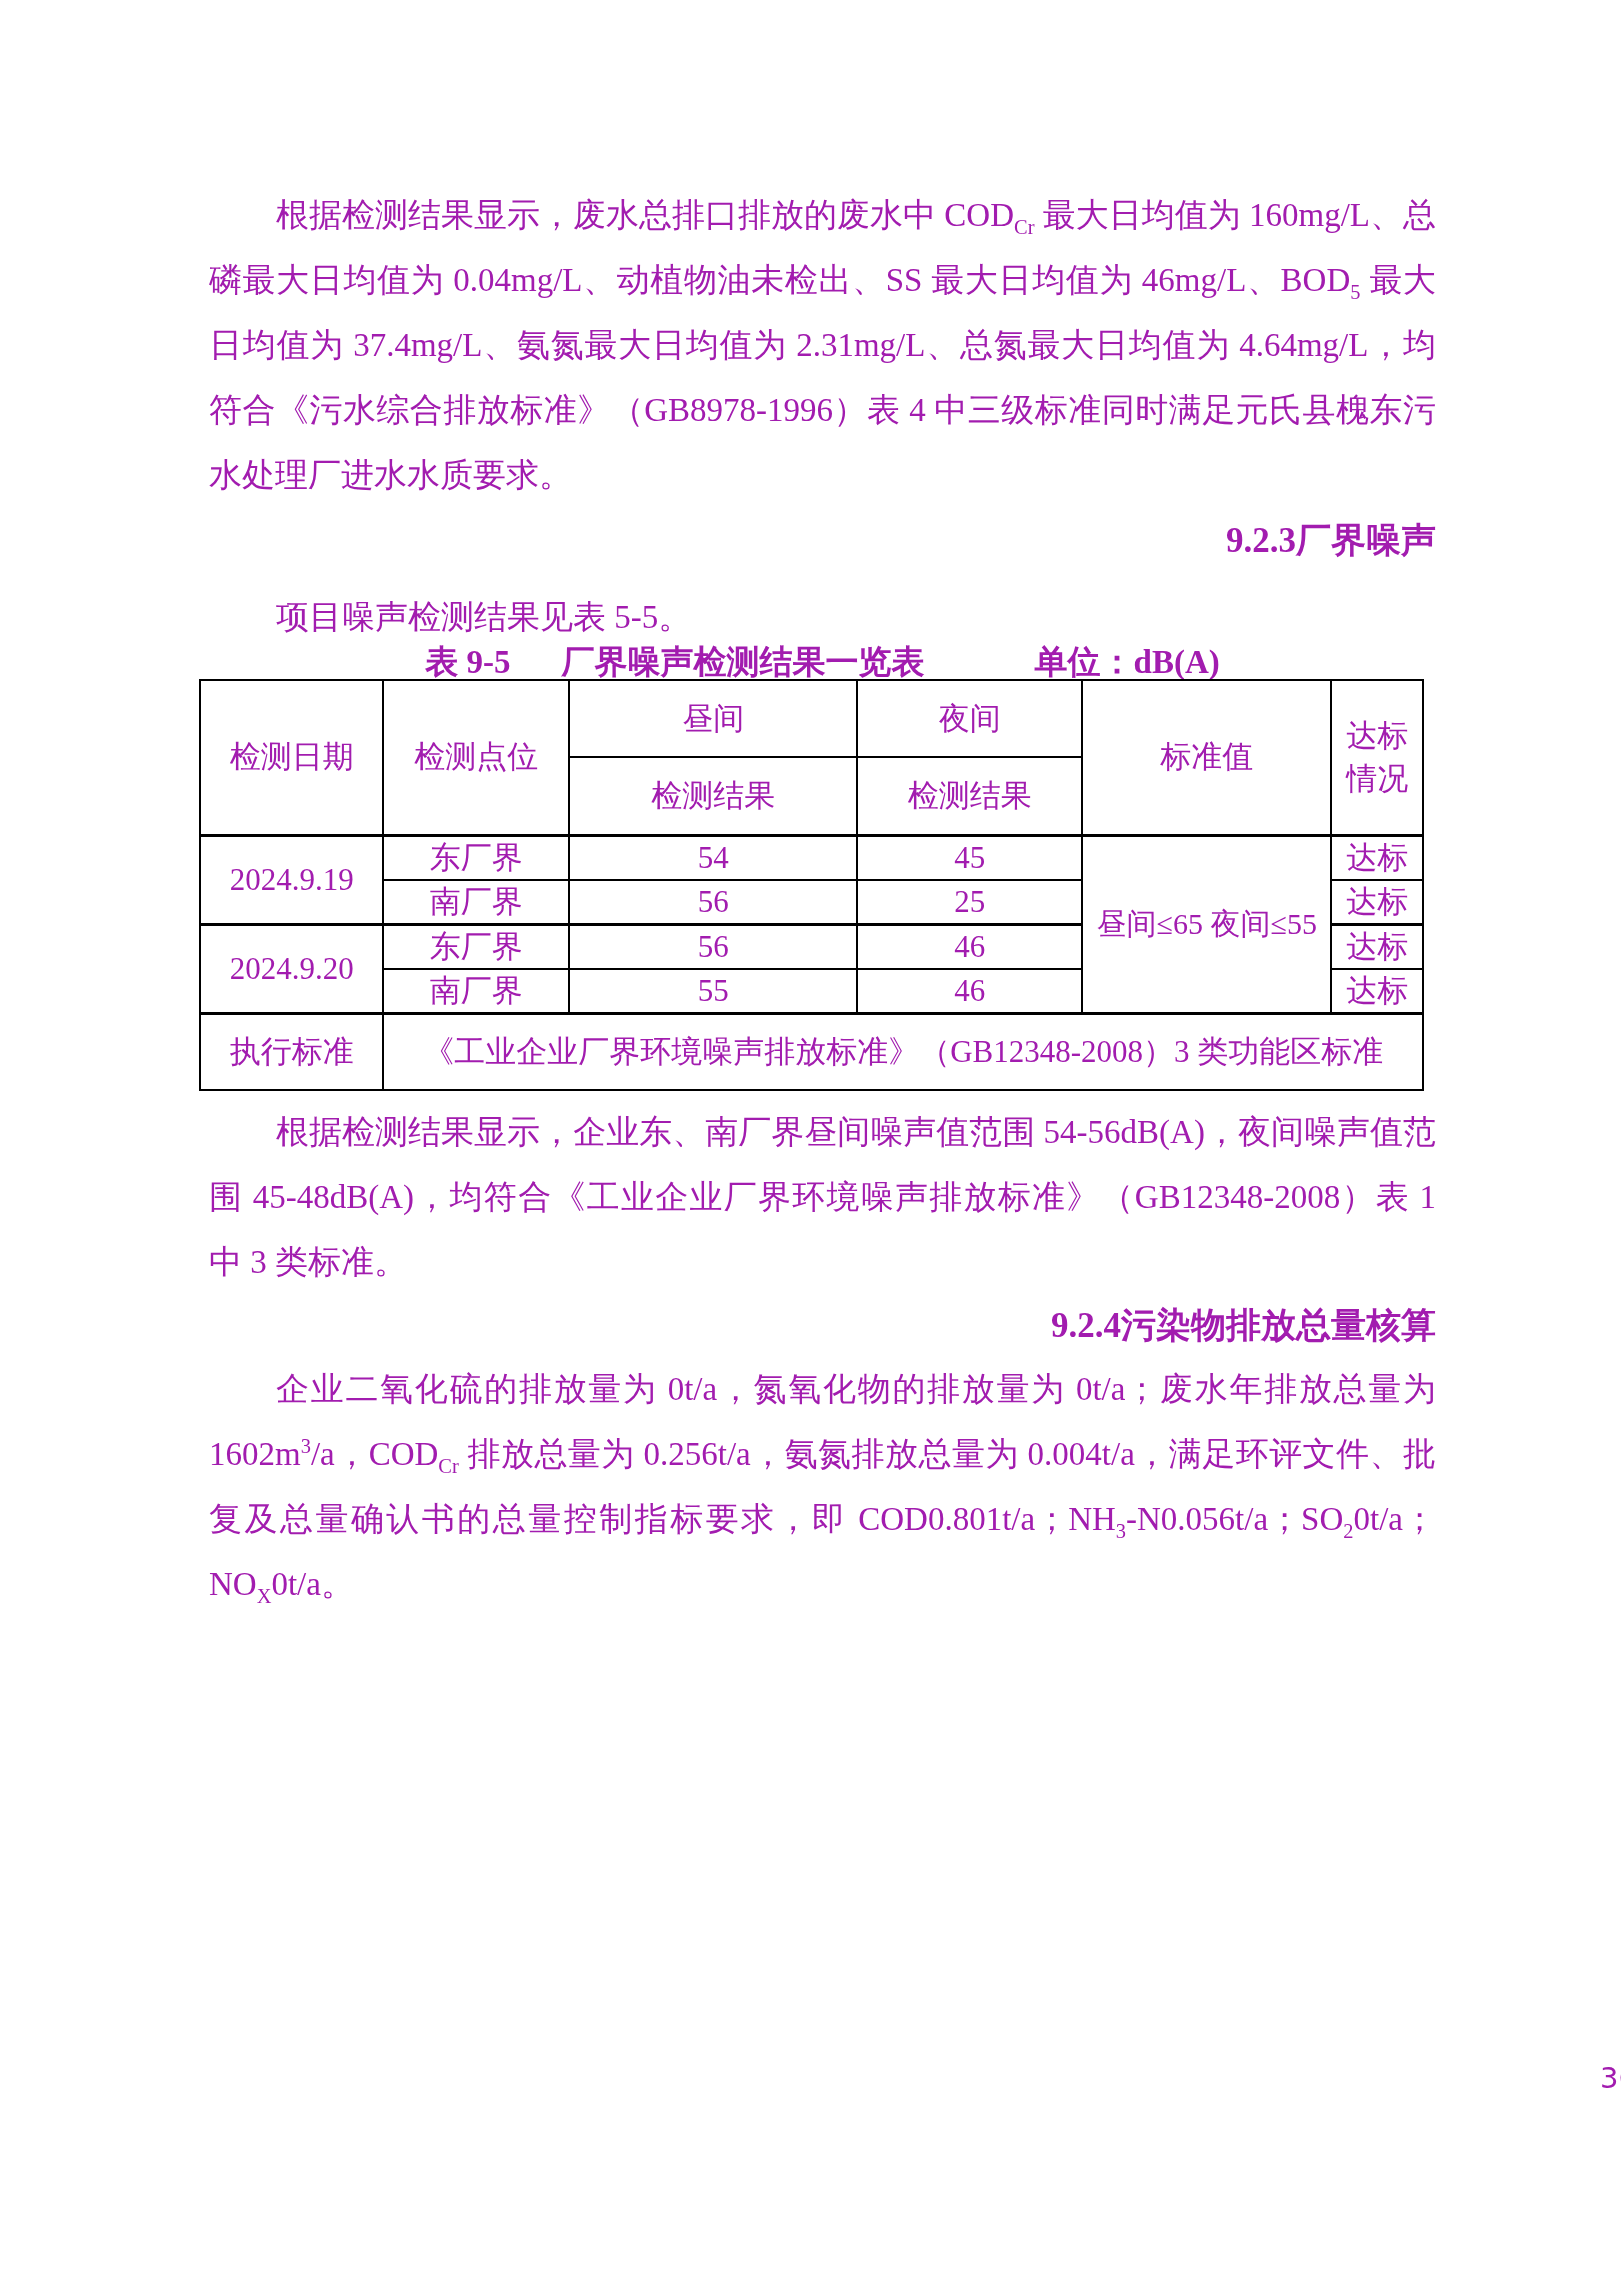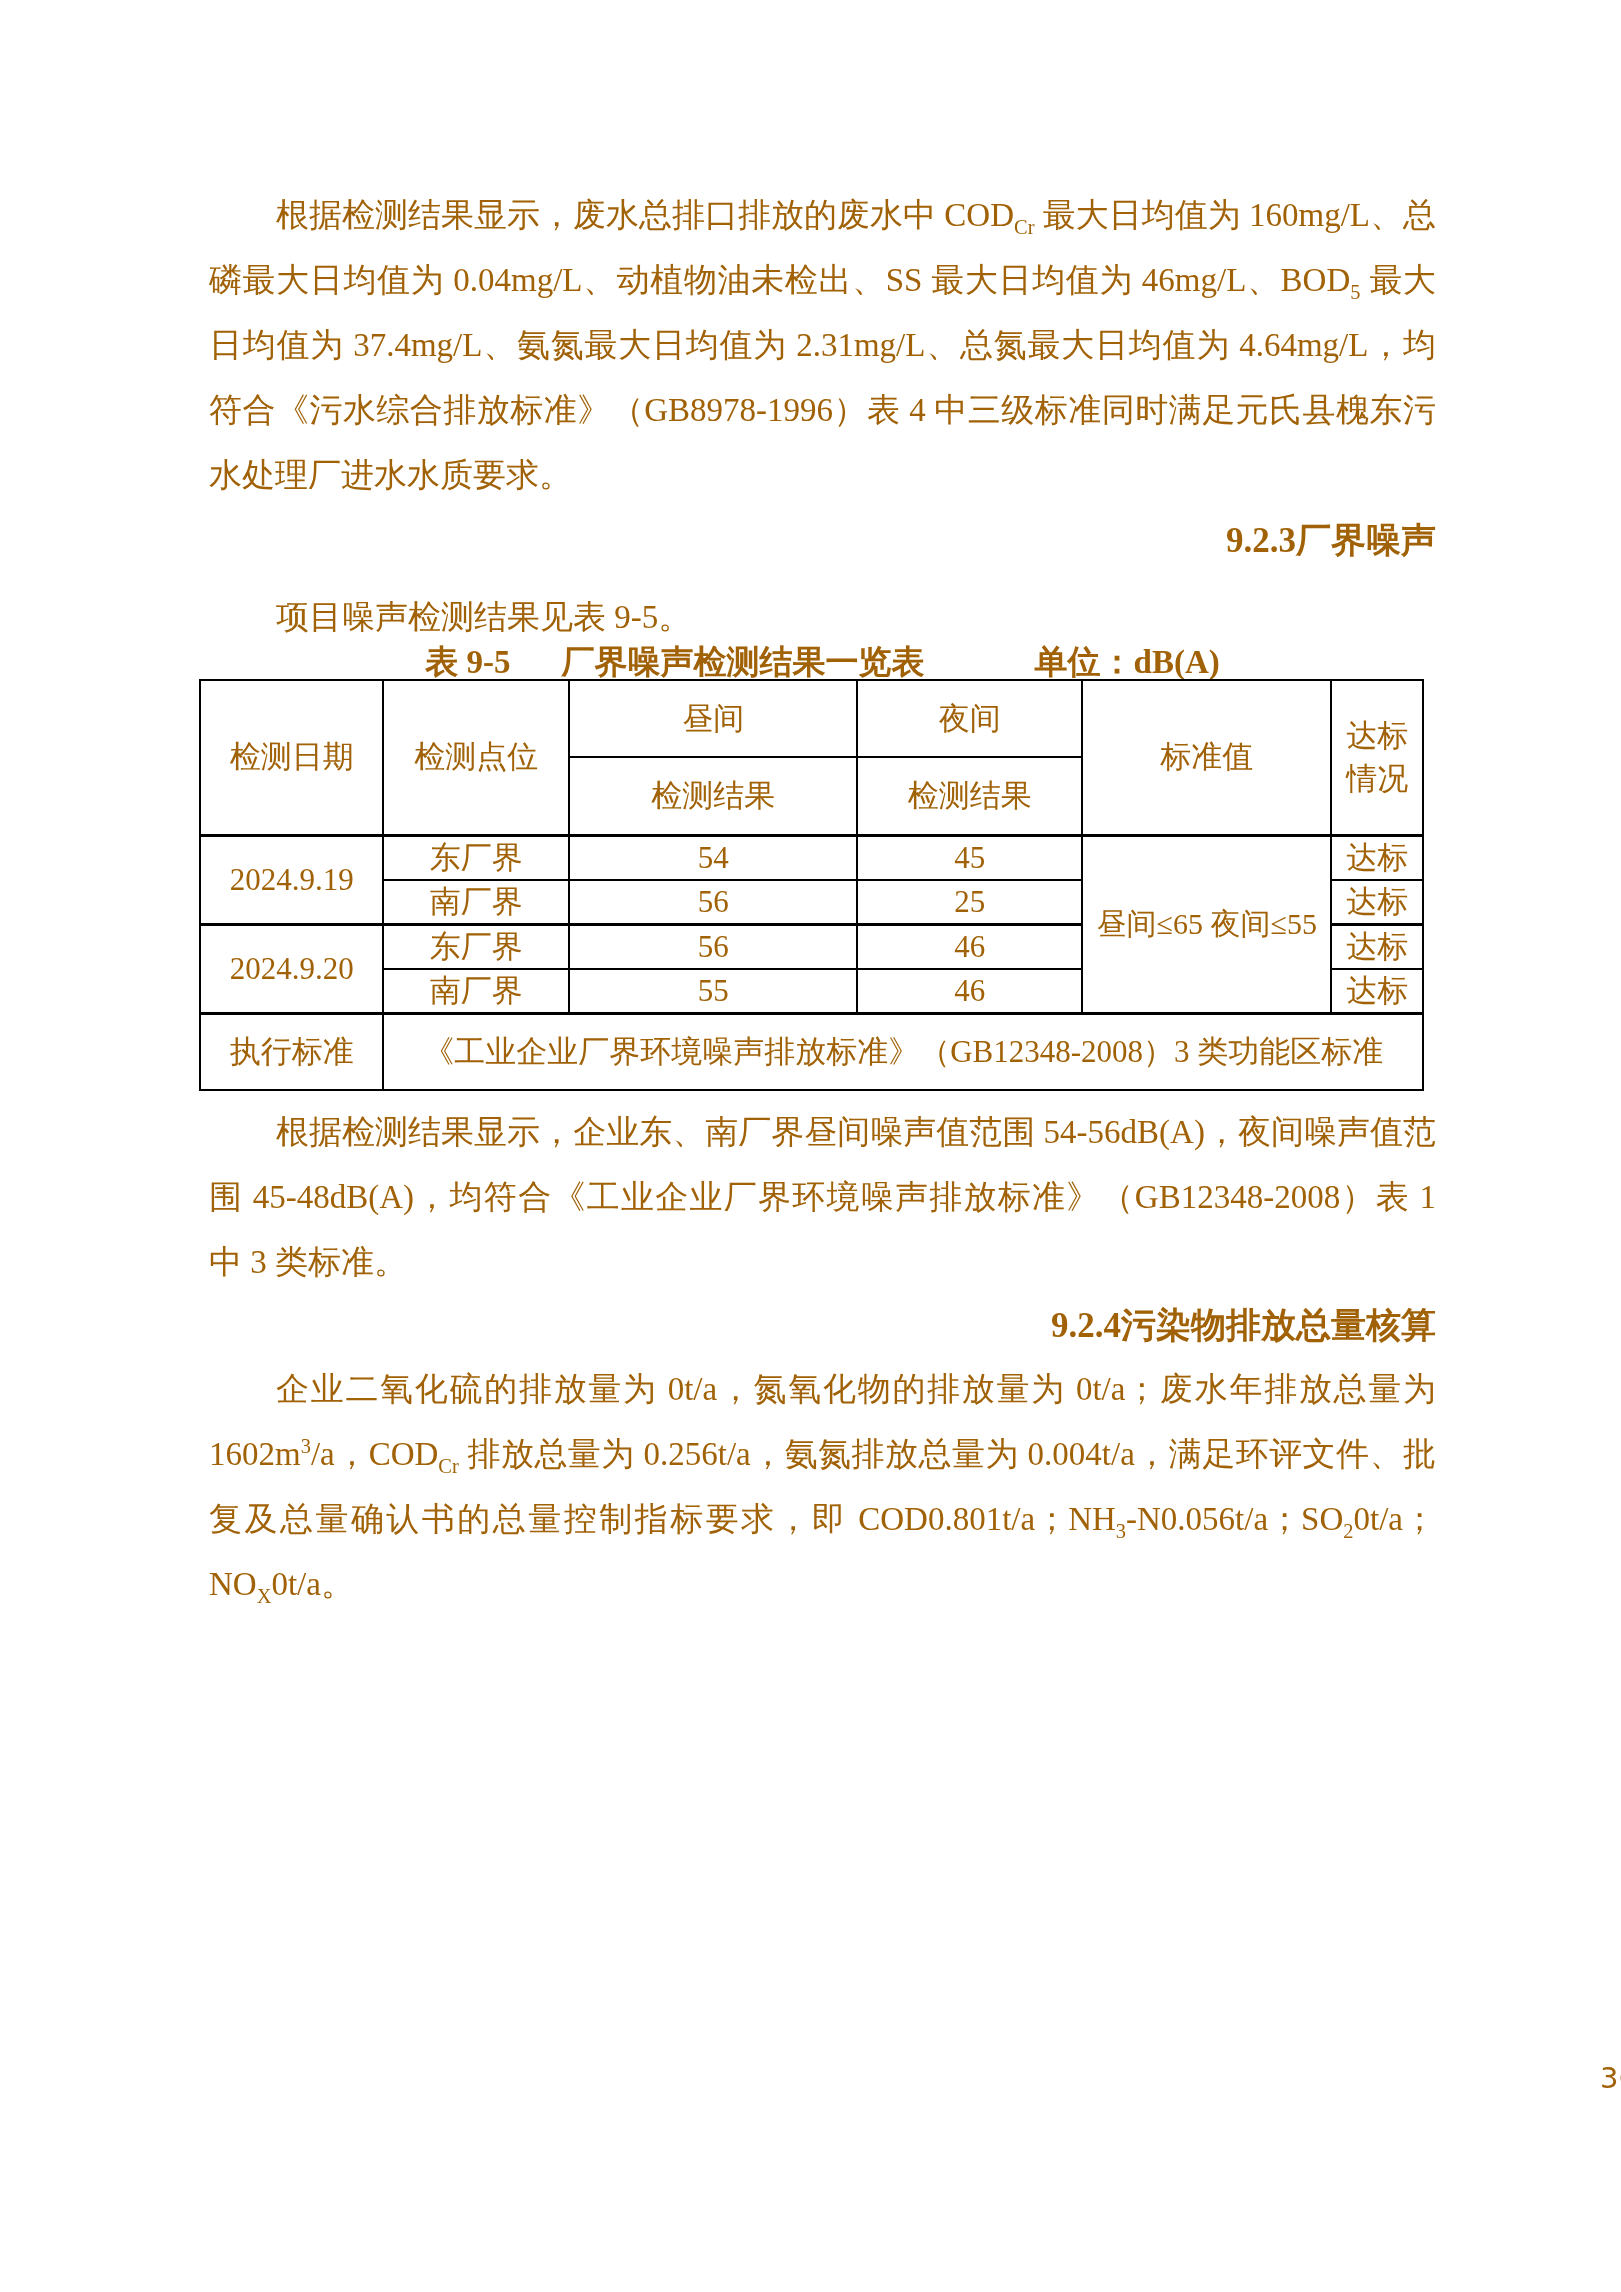--- a/index.html
+++ b/index.html
@@ -5,21 +5,21 @@
   html, body {
     margin: 0;
     padding: 0;
     background: #ffffff;
   }
   .page {
     position: relative;
     width: 1621px;
     height: 2293px;
     background: #ffffff;
-    color: #a16207;
+    color: #a21caf;
     font-family: "Liberation Serif", "DejaVu Serif", serif;
     overflow: hidden;
   }
   .content {
     position: absolute;
     left: 209px;
     top: 0;
     width: 1227px;
     height: 100%;
   }
@@ -105,21 +105,21 @@
 </head>
 <body>
 
 <div class="page">
   <div class="content">
 
     <p class="para" style="top:183px;"><span>根据检测结果显示，废水总排口排放的废水中 COD</span><sub>Cr</sub><span> 最大日均值为 160mg/L、总磷最大日均值为 0.04mg/L、动植物油未检出、SS 最大日均值为 46mg/L、BOD</span><sub>5</sub><span> 最大日均值为 37.4mg/L、氨氮最大日均值为 2.31mg/L、总氮最大日均值为 4.64mg/L，均符合《污水综合排放标准》（GB8978-1996）表 4 中三级标准同时满足元氏县槐东污水处理厂进水水质要求。</span></p>
 
     <h2 class="heading" style="top:509px;">9.2.3厂界噪声</h2>
 
-    <p class="para intro-line" style="top:589px;">项目噪声检测结果见表 9-5。</p>
+    <p class="para intro-line" style="top:589px;">项目噪声检测结果见表 5-5。</p>
 
     <div class="caption" style="top:640px;">
       <span class="cap-label">表 9-5</span>
       <span class="cap-title">厂界噪声检测结果一览表</span>
       <span class="cap-unit">单位：dB(A)</span>
     </div>
 
     <table class="noise" style="top:679px;">
       <colgroup>
         <col style="width:183px">

